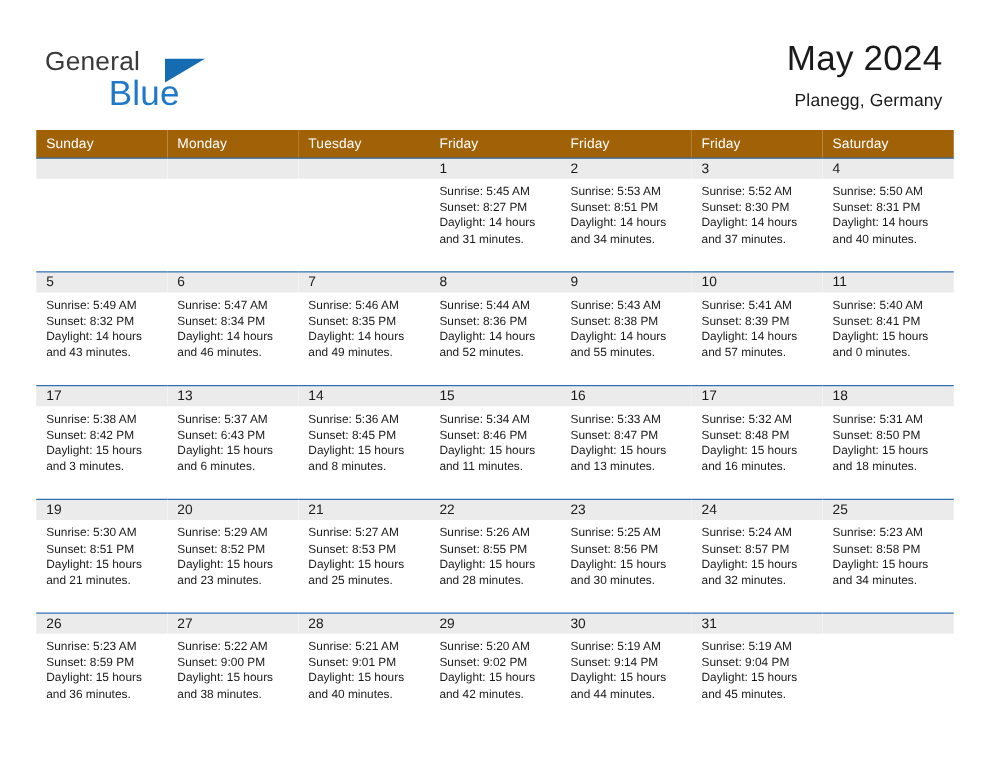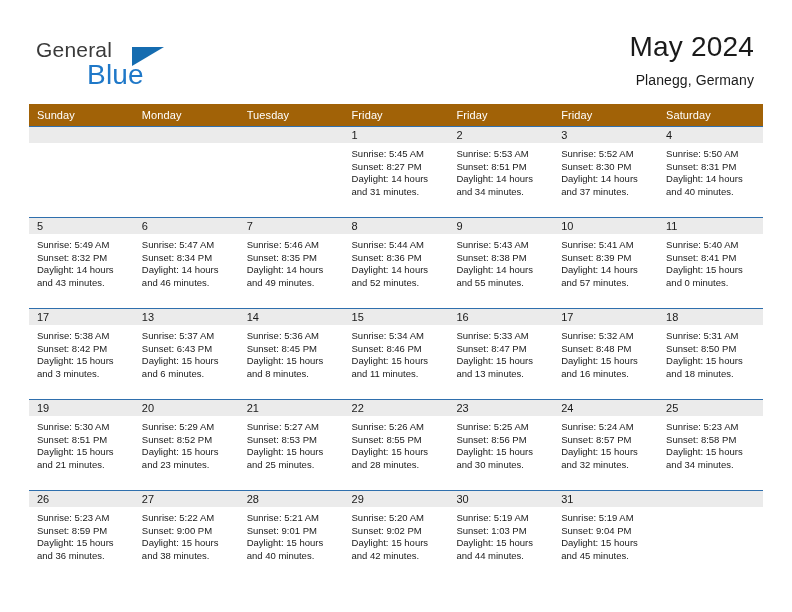--- a/index.html
+++ b/index.html
@@ -455,21 +455,21 @@
                 <div>Sunrise: 5:20 AM</div>
                 <div>Sunset: 9:02 PM</div>
                 <div>Daylight: 15 hours</div>
                 <div>and 42 minutes.</div>
               </div>
             </td>
             <td class="daycell">
               <div class="dnum-band">30</div>
               <div class="cell-body">
                 <div>Sunrise: 5:19 AM</div>
-                <div>Sunset: 1:03 PM</div>
+                <div>Sunset: 9:14 PM</div>
                 <div>Daylight: 15 hours</div>
                 <div>and 44 minutes.</div>
               </div>
             </td>
             <td class="daycell">
               <div class="dnum-band">31</div>
               <div class="cell-body">
                 <div>Sunrise: 5:19 AM</div>
                 <div>Sunset: 9:04 PM</div>
                 <div>Daylight: 15 hours</div>

